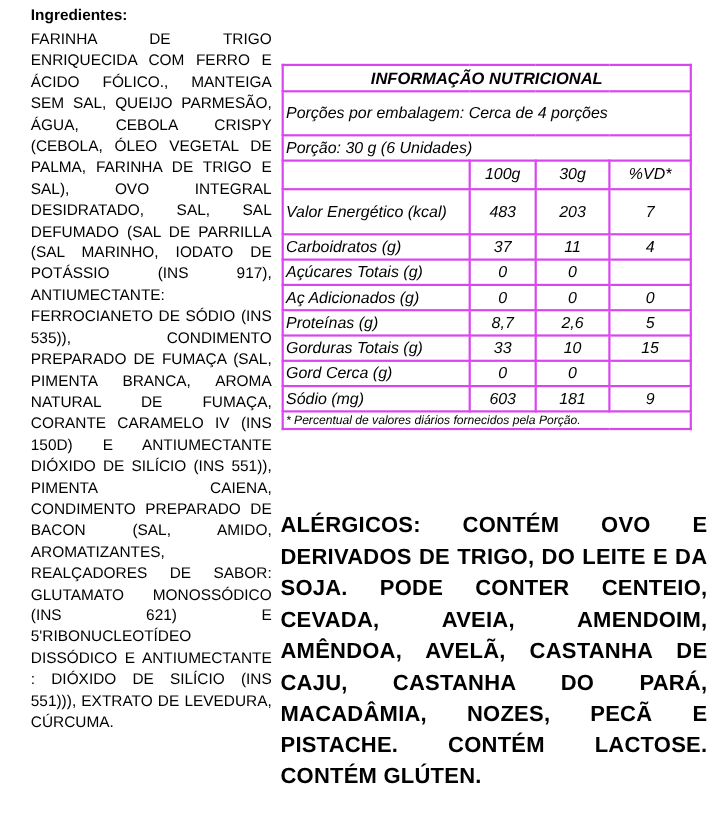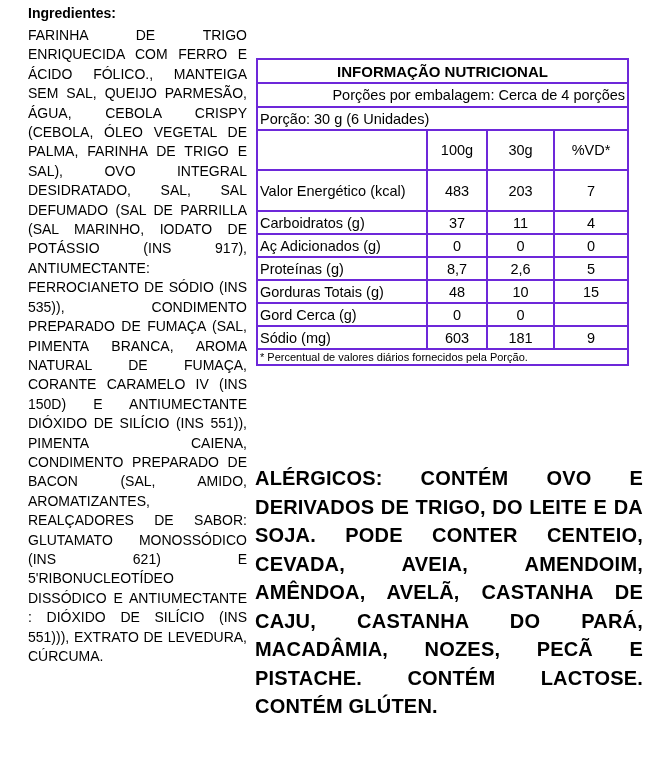--- a/index.html
+++ b/index.html
@@ -41,34 +41,35 @@
     position: absolute;
     left: 256px;
     top: 58px;
     width: 371px;
     border-collapse: collapse;
     table-layout: fixed;
     font-size: 14.5px;
     color: #000;
   }
   table.nutri td {
-    border: 2px solid #6d28d9;
+    border: 2px solid #d946ef;
     padding: 1px 2px;
     vertical-align: middle;
     overflow: hidden;
+    font-style: italic;
   }
   td.t-title {
     text-align: center;
     font-weight: bold;
     font-size: 15px;
     height: 24px;
   }
-  td.t-servings { text-align: right; height: 24px; margin-left: 12px; }
+  td.t-servings { text-align: left; height: 40px; margin-left: 12px; }
   td.t-portion  { text-align: left; padding-left: 42px; height: 23px; }
-  td.t-colhead  { text-align: center; height: 40px; }
+  td.t-colhead  { text-align: center; height: 26px; }
   td.t-label    { text-align: left; padding-left: 6px; height: 23px; }
   td.t-val      { text-align: center; }
   tr.r-energy td { height: 41px; }
   td.t-foot {
     font-size: 11px;
     text-align: left;
     padding: 1px 4px;
     height: 15px;
   }
 
@@ -129,34 +130,40 @@
         <td class="t-val">203</td>
         <td class="t-val">7</td>
       </tr>
       <tr>
         <td class="t-label">Carboidratos (g)</td>
         <td class="t-val">37</td>
         <td class="t-val">11</td>
         <td class="t-val">4</td>
       </tr>
       <tr>
+        <td class="t-label">Açúcares Totais (g)</td>
+        <td class="t-val">0</td>
+        <td class="t-val">0</td>
+        <td class="t-val"></td>
+      </tr>
+      <tr>
         <td class="t-label">Aç Adicionados (g)</td>
         <td class="t-val">0</td>
         <td class="t-val">0</td>
         <td class="t-val">0</td>
       </tr>
       <tr>
         <td class="t-label">Proteínas (g)</td>
         <td class="t-val">8,7</td>
         <td class="t-val">2,6</td>
         <td class="t-val">5</td>
       </tr>
       <tr>
         <td class="t-label">Gorduras Totais (g)</td>
-        <td class="t-val">48</td>
+        <td class="t-val">33</td>
         <td class="t-val">10</td>
         <td class="t-val">15</td>
       </tr>
       <tr>
         <td class="t-label">Gord Cerca (g)</td>
         <td class="t-val">0</td>
         <td class="t-val">0</td>
         <td class="t-val"></td>
       </tr>
       <tr>

